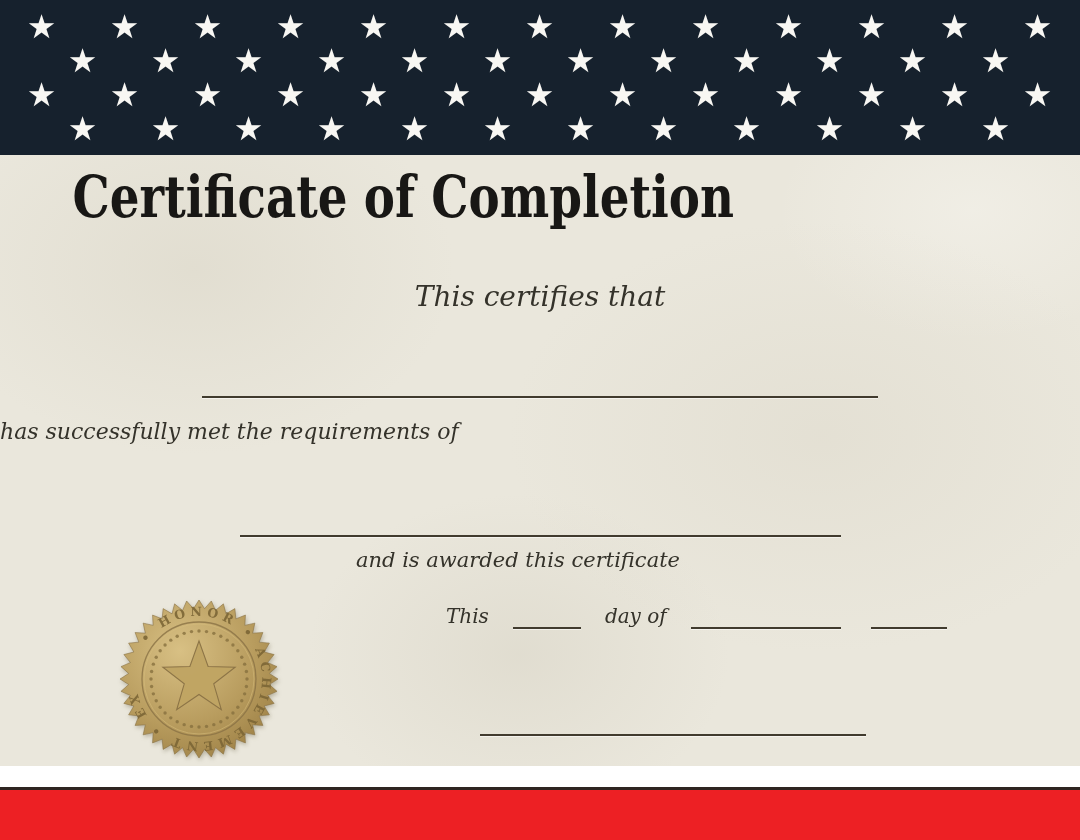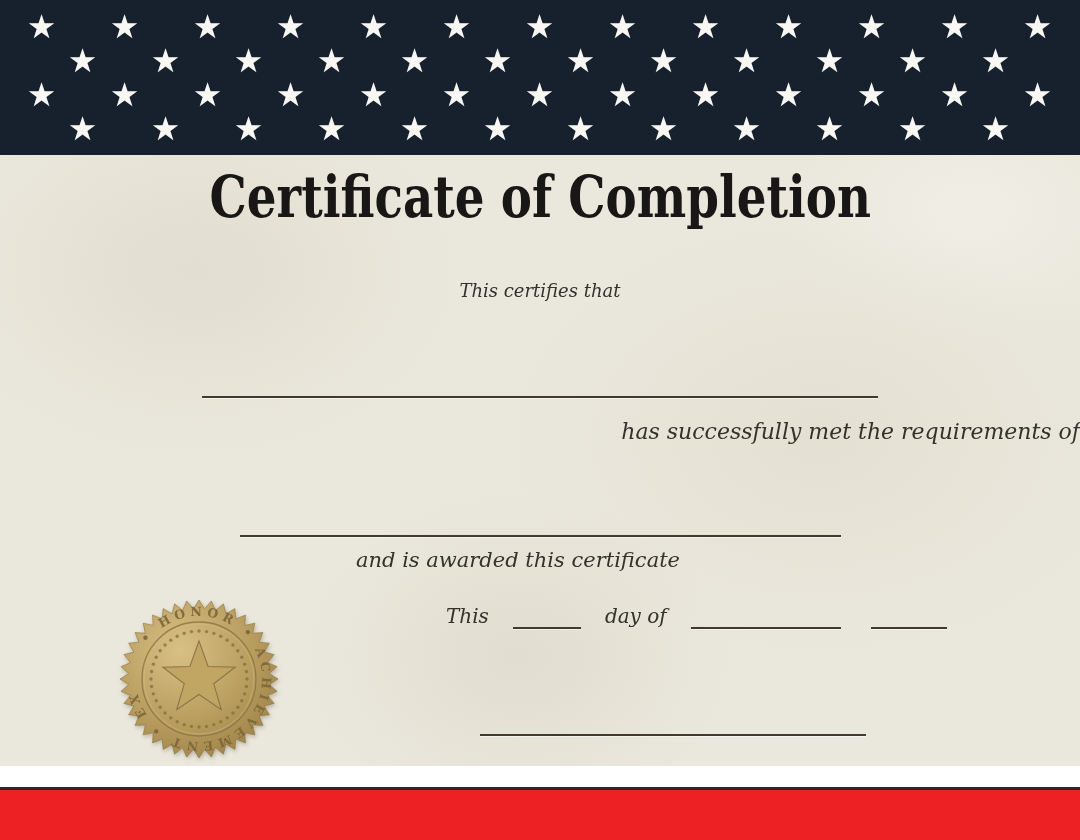--- a/index.html
+++ b/index.html
@@ -17,27 +17,27 @@
   .stars-banner{
     position:absolute;top:0;left:0;width:1080px;height:155px;
     background:#16212d;overflow:hidden;box-sizing:border-box;padding-top:9px;
   }
   .star-row{display:flex;height:34px;align-items:center;}
   .star-row.offset{margin-left:41px;}
   .star{flex:0 0 83px;width:83px;text-align:center;color:#f8f7f3;
     font-size:33px;line-height:1;font-family:"DejaVu Sans",sans-serif;}
   
   .title{
-    position:absolute;top:163px;left:0;width:1080px;text-align:center;
+    position:absolute;top:163px;left:0;width:1080px;
     font-size:57px;font-weight:bold;color:#181715;letter-spacing:0px;line-height:1.2;
   }
   .title span{display:inline-block;transform:scaleX(0.82);transform-origin:center;}
   .script{font-style:italic;color:#34322a;}
-  .certify-label{position:absolute;top:280px;left:0;width:1080px;text-align:center;font-size:18px;}
-  .requirements-label{position:absolute;top:419px;left:0;width:1080px;text-align:right;font-size:22px;}
+  .certify-label{position:absolute;top:280px;left:0;width:1080px;text-align:center;font-size:28px;}
+  .requirements-label{position:absolute;top:419px;left:0;width:1080px;text-align:left;font-size:22px;}
   .awarded-label{position:absolute;top:548px;left:0;width:1036px;text-align:center;font-size:21px;}
   
   .rule{position:absolute;height:2px;background:#413b2e;box-shadow:0 1px 0 rgba(255,255,255,0.55);}
   .name-line{top:396px;left:202px;width:676px;}
   .requirements-line{top:535px;left:240px;width:601px;}
   .signature-line{top:734px;left:480px;width:386px;}
   
   .date-row{
     position:absolute;top:602px;left:446px;display:flex;align-items:flex-end;gap:24px;
     font-size:20px;font-style:italic;color:#34322a;

